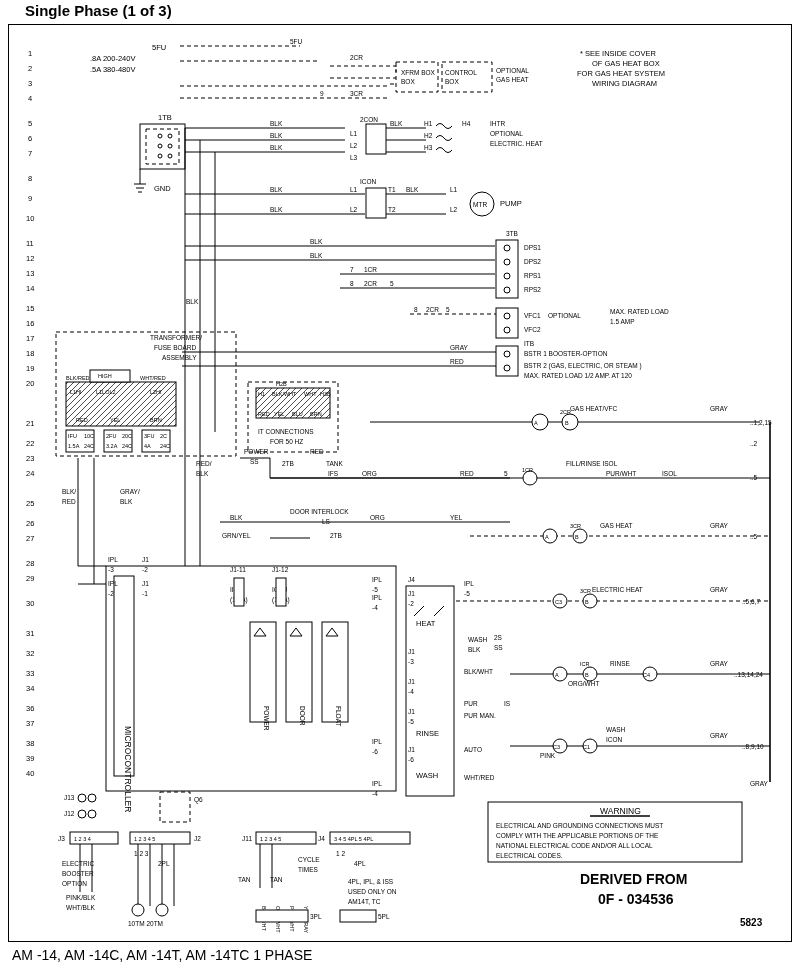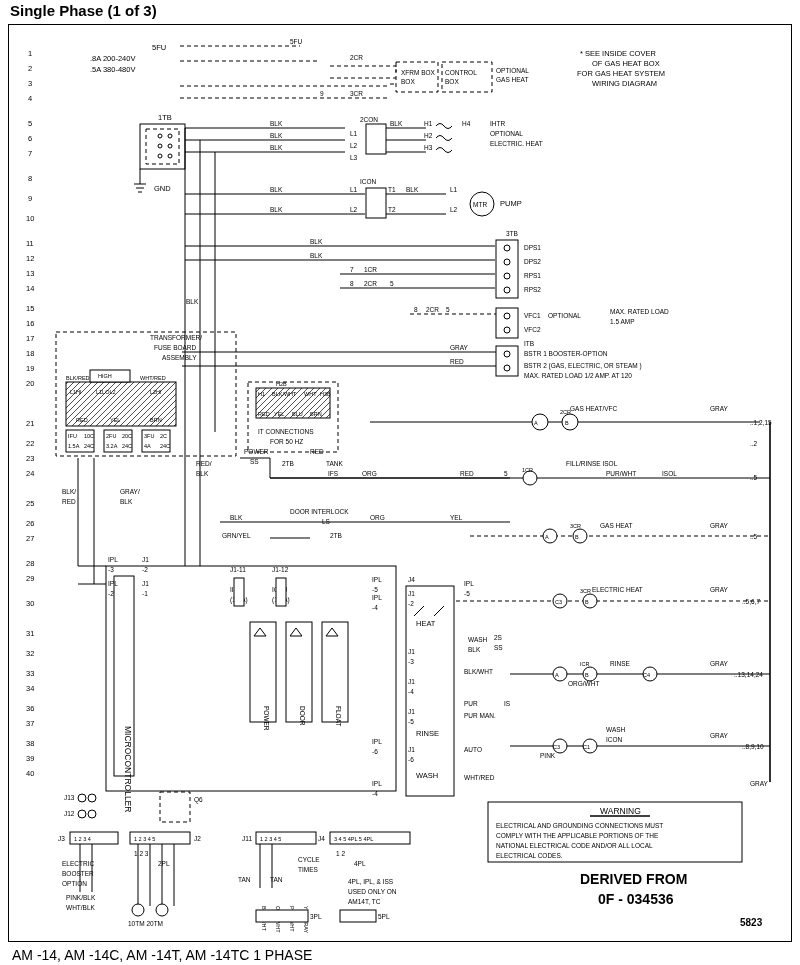--- a/index.html
+++ b/index.html
@@ -1,17 +1,17 @@
 <!DOCTYPE html>
 <html><head>
 <meta charset="utf-8">
 <style>
   html,body{margin:0;padding:0;background:#fff;font-family:Arial,Helvetica,sans-serif;color:#000}
   .page{width:800px;height:965px;position:relative;box-sizing:border-box}
-  .title{position:absolute;top:2px;left:10px;font-size:15px;font-weight:bold}
+  .title{position:absolute;top:2px;left:25px;font-size:15px;font-weight:bold}
   .outer{position:absolute;top:24px;left:8px;width:784px;height:918px;border:1px solid #000;box-sizing:border-box}
   .caption{position:absolute;bottom:2px;left:12px;width:100%;text-align:left;font-size:14px}
   .svgwrap{position:absolute;top:26px;left:10px;width:780px;height:914px}
   svg{width:780px;height:914px}
   text{font-family:Arial,Helvetica,sans-serif;fill:#000}
   .t5{font-size:5.5px}
   .t6{font-size:6.5px}
   .t7{font-size:7.5px}
   .t8{font-size:8.5px}
   .t10{font-size:10px}

